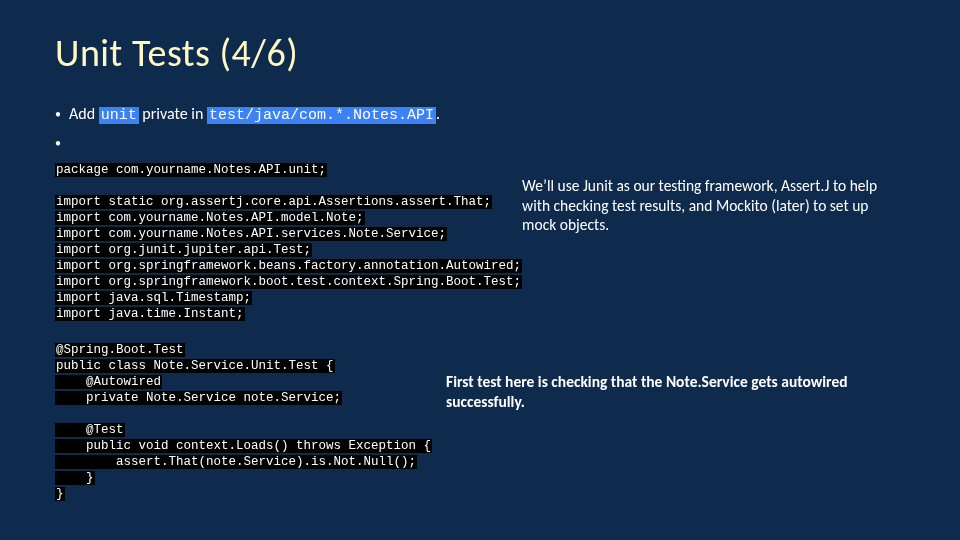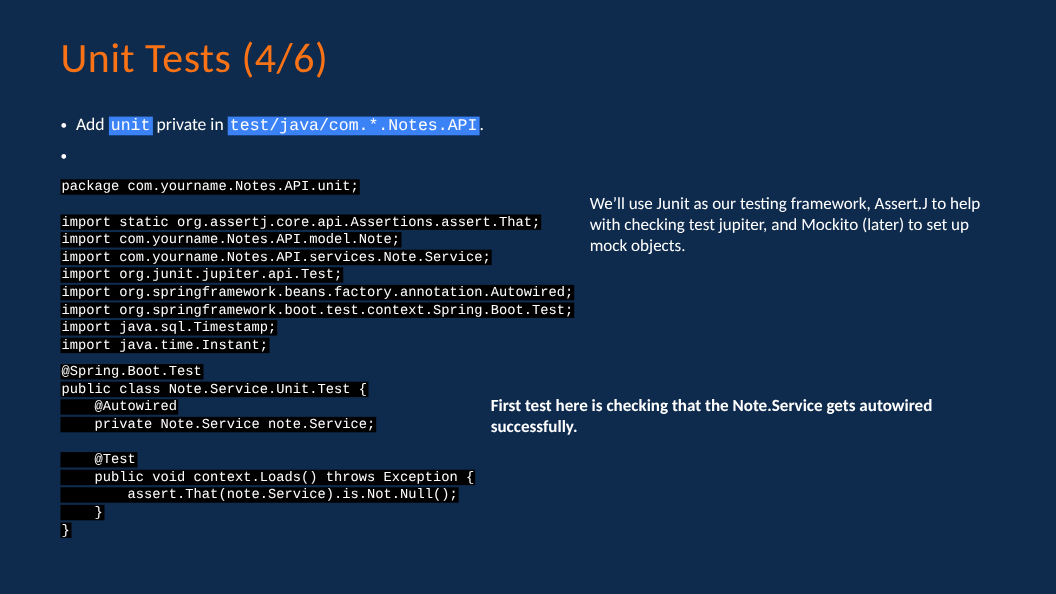--- a/index.html
+++ b/index.html
@@ -8,21 +8,21 @@
       height: 540px;
       background: #0e2a4d;
       color: #ffffff;
       font-family: Calibri, "Segoe UI", sans-serif;
       padding: 30px 55px 20px 55px;
       overflow: hidden;
     }
     .title {
       font-size: 38px;
       font-weight: 400;
-      color: #f97316;
+      color: #fef9c3;
       margin-bottom: 28px;
       letter-spacing: 0.5px;
     }
     .bullets {
       margin-bottom: 10px;
     }
     .bullet {
       font-size: 16px;
       margin-bottom: 10px;
       display: flex;
@@ -37,21 +37,20 @@
     }
     .bullet-text { line-height: 1.3; }
     .code-inline {
       font-family: "Courier New", monospace;
       background: #3b82f6;
       padding: 0 2px;
       font-size: 15px;
     }
     .content-row {
       display: flex;
-      gap: 14px;
       align-items: flex-start;
     }
     .code-block {
       font-family: "Courier New", monospace;
       font-size: 12.5px;
       line-height: 1.28;
       white-space: pre;
       flex: 0 0 auto;
     }
     .code-block span.hl {
@@ -64,21 +63,21 @@
       flex: 1;
       padding-top: 14px;
     }
     .side-notes p {
       margin-bottom: 18px;
     }
     .lower {
       display: flex;
       gap: 14px;
       align-items: flex-start;
-      margin-top: 8px;
+      margin-top: 20px;
     }
     .lower .code-block { flex: 0 0 auto; }
     .lower .note {
       font-size: 15.5px;
       line-height: 1.25;
       padding-top: 30px;
       flex: 1;
       font-weight: bold;
     }
   </style>
@@ -105,21 +104,21 @@
 <span class="hl">import static org.assertj.core.api.Assertions.assert.That;</span>
 <span class="hl">import com.yourname.Notes.API.model.Note;</span>
 <span class="hl">import com.yourname.Notes.API.services.Note.Service;</span>
 <span class="hl">import org.junit.jupiter.api.Test;</span>
 <span class="hl">import org.springframework.beans.factory.annotation.Autowired;</span>
 <span class="hl">import org.springframework.boot.test.context.Spring.Boot.Test;</span>
 <span class="hl">import java.sql.Timestamp;</span>
 <span class="hl">import java.time.Instant;</span></div>
 
   <div class="side-notes">
-    <p>We’ll use Junit as our testing framework, Assert.J to help with checking test jupiter, and Mockito (later) to set up mock objects.</p>
+    <p>We’ll use Junit as our testing framework, Assert.J to help with checking test results, and Mockito (later) to set up mock objects.</p>
   </div>
 </div>
 
 <div class="lower">
   <div class="code-block"><span class="hl">@Spring.Boot.Test</span>
 <span class="hl">public class Note.Service.Unit.Test {</span>
 <span class="hl">    @Autowired</span>
 <span class="hl">    private Note.Service note.Service;</span>
 
 <span class="hl">    @Test</span>

